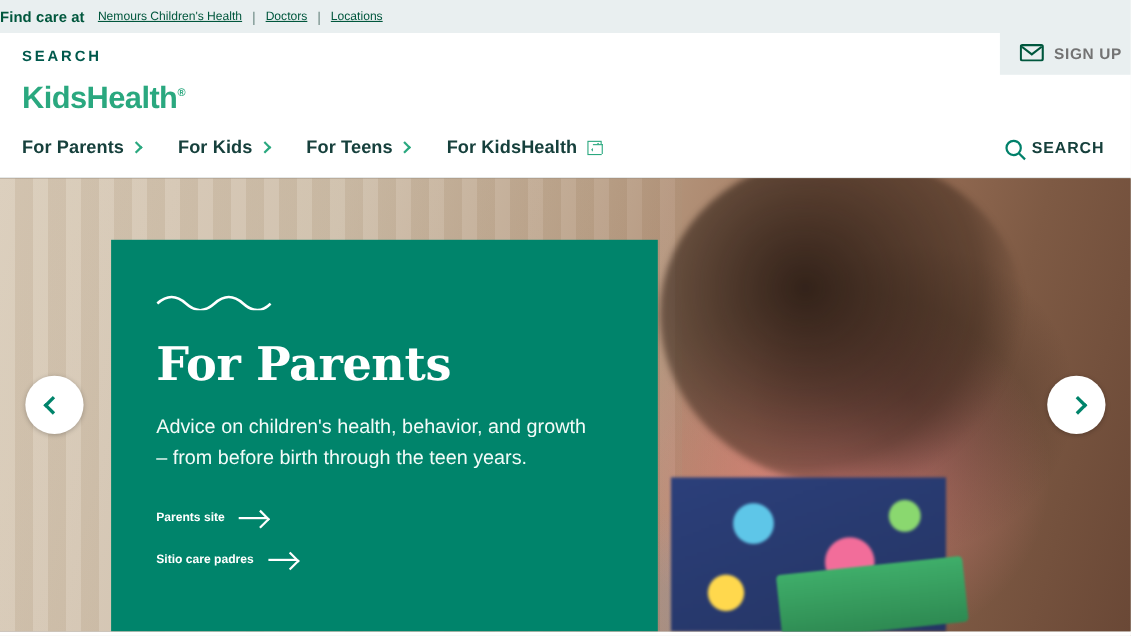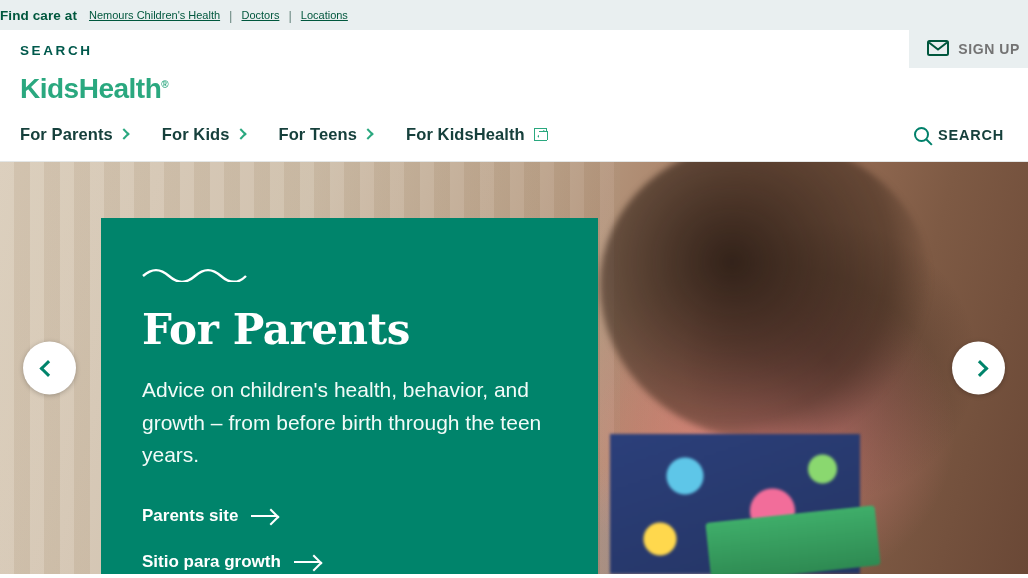--- a/index.html
+++ b/index.html
@@ -249,31 +249,31 @@
   }
   .hero-title {
     font-family: "DejaVu Serif", serif;
     font-size: 42px;
     line-height: 1.05;
     font-weight: bold;
     margin: 0 0 22px 0;
     letter-spacing: -0.4px;
   }
   .hero-desc {
-    font-size: 21px;
+    font-size: 18px;
     line-height: 1.55;
     margin: 0 0 34px 0;
     max-width: 405px;
     color: #f2fbf8;
   }
   .hero-link {
     display: flex;
     align-items: center;
     gap: 13px;
-    font-size: 17px;
+    font-size: 11px;
     font-weight: bold;
     color: #fff;
     margin-bottom: 26px;
     cursor: pointer;
   }
   .arrow-right {
     position: relative;
     width: 26px; height: 2px;
     background: #fff;
     display: inline-block;
@@ -377,21 +377,21 @@
       <path d="M1 8 C 10 0, 18 0, 27 8 S 44 16, 53 8 S 70 0, 79 8 S 96 16, 104 8" fill="none" stroke="#ffffff" stroke-width="2.4"></path>
     </svg>
     <h1 class="hero-title">For Parents</h1>
     <p class="hero-desc">Advice on children's health, behavior, and growth – from before birth through the teen years.</p>
 
     <a class="hero-link">
       <span>Parents site</span>
       <span class="arrow-right"></span>
     </a>
     <a class="hero-link">
-      <span>Sitio para growth</span>
+      <span>Sitio care padres</span>
       <span class="arrow-right"></span>
     </a>
   </div>
 
   <div class="carousel-btn carousel-prev">
     <span class="tri"></span>
   </div>
   <div class="carousel-btn carousel-next">
     <span class="tri"></span>
   </div>

